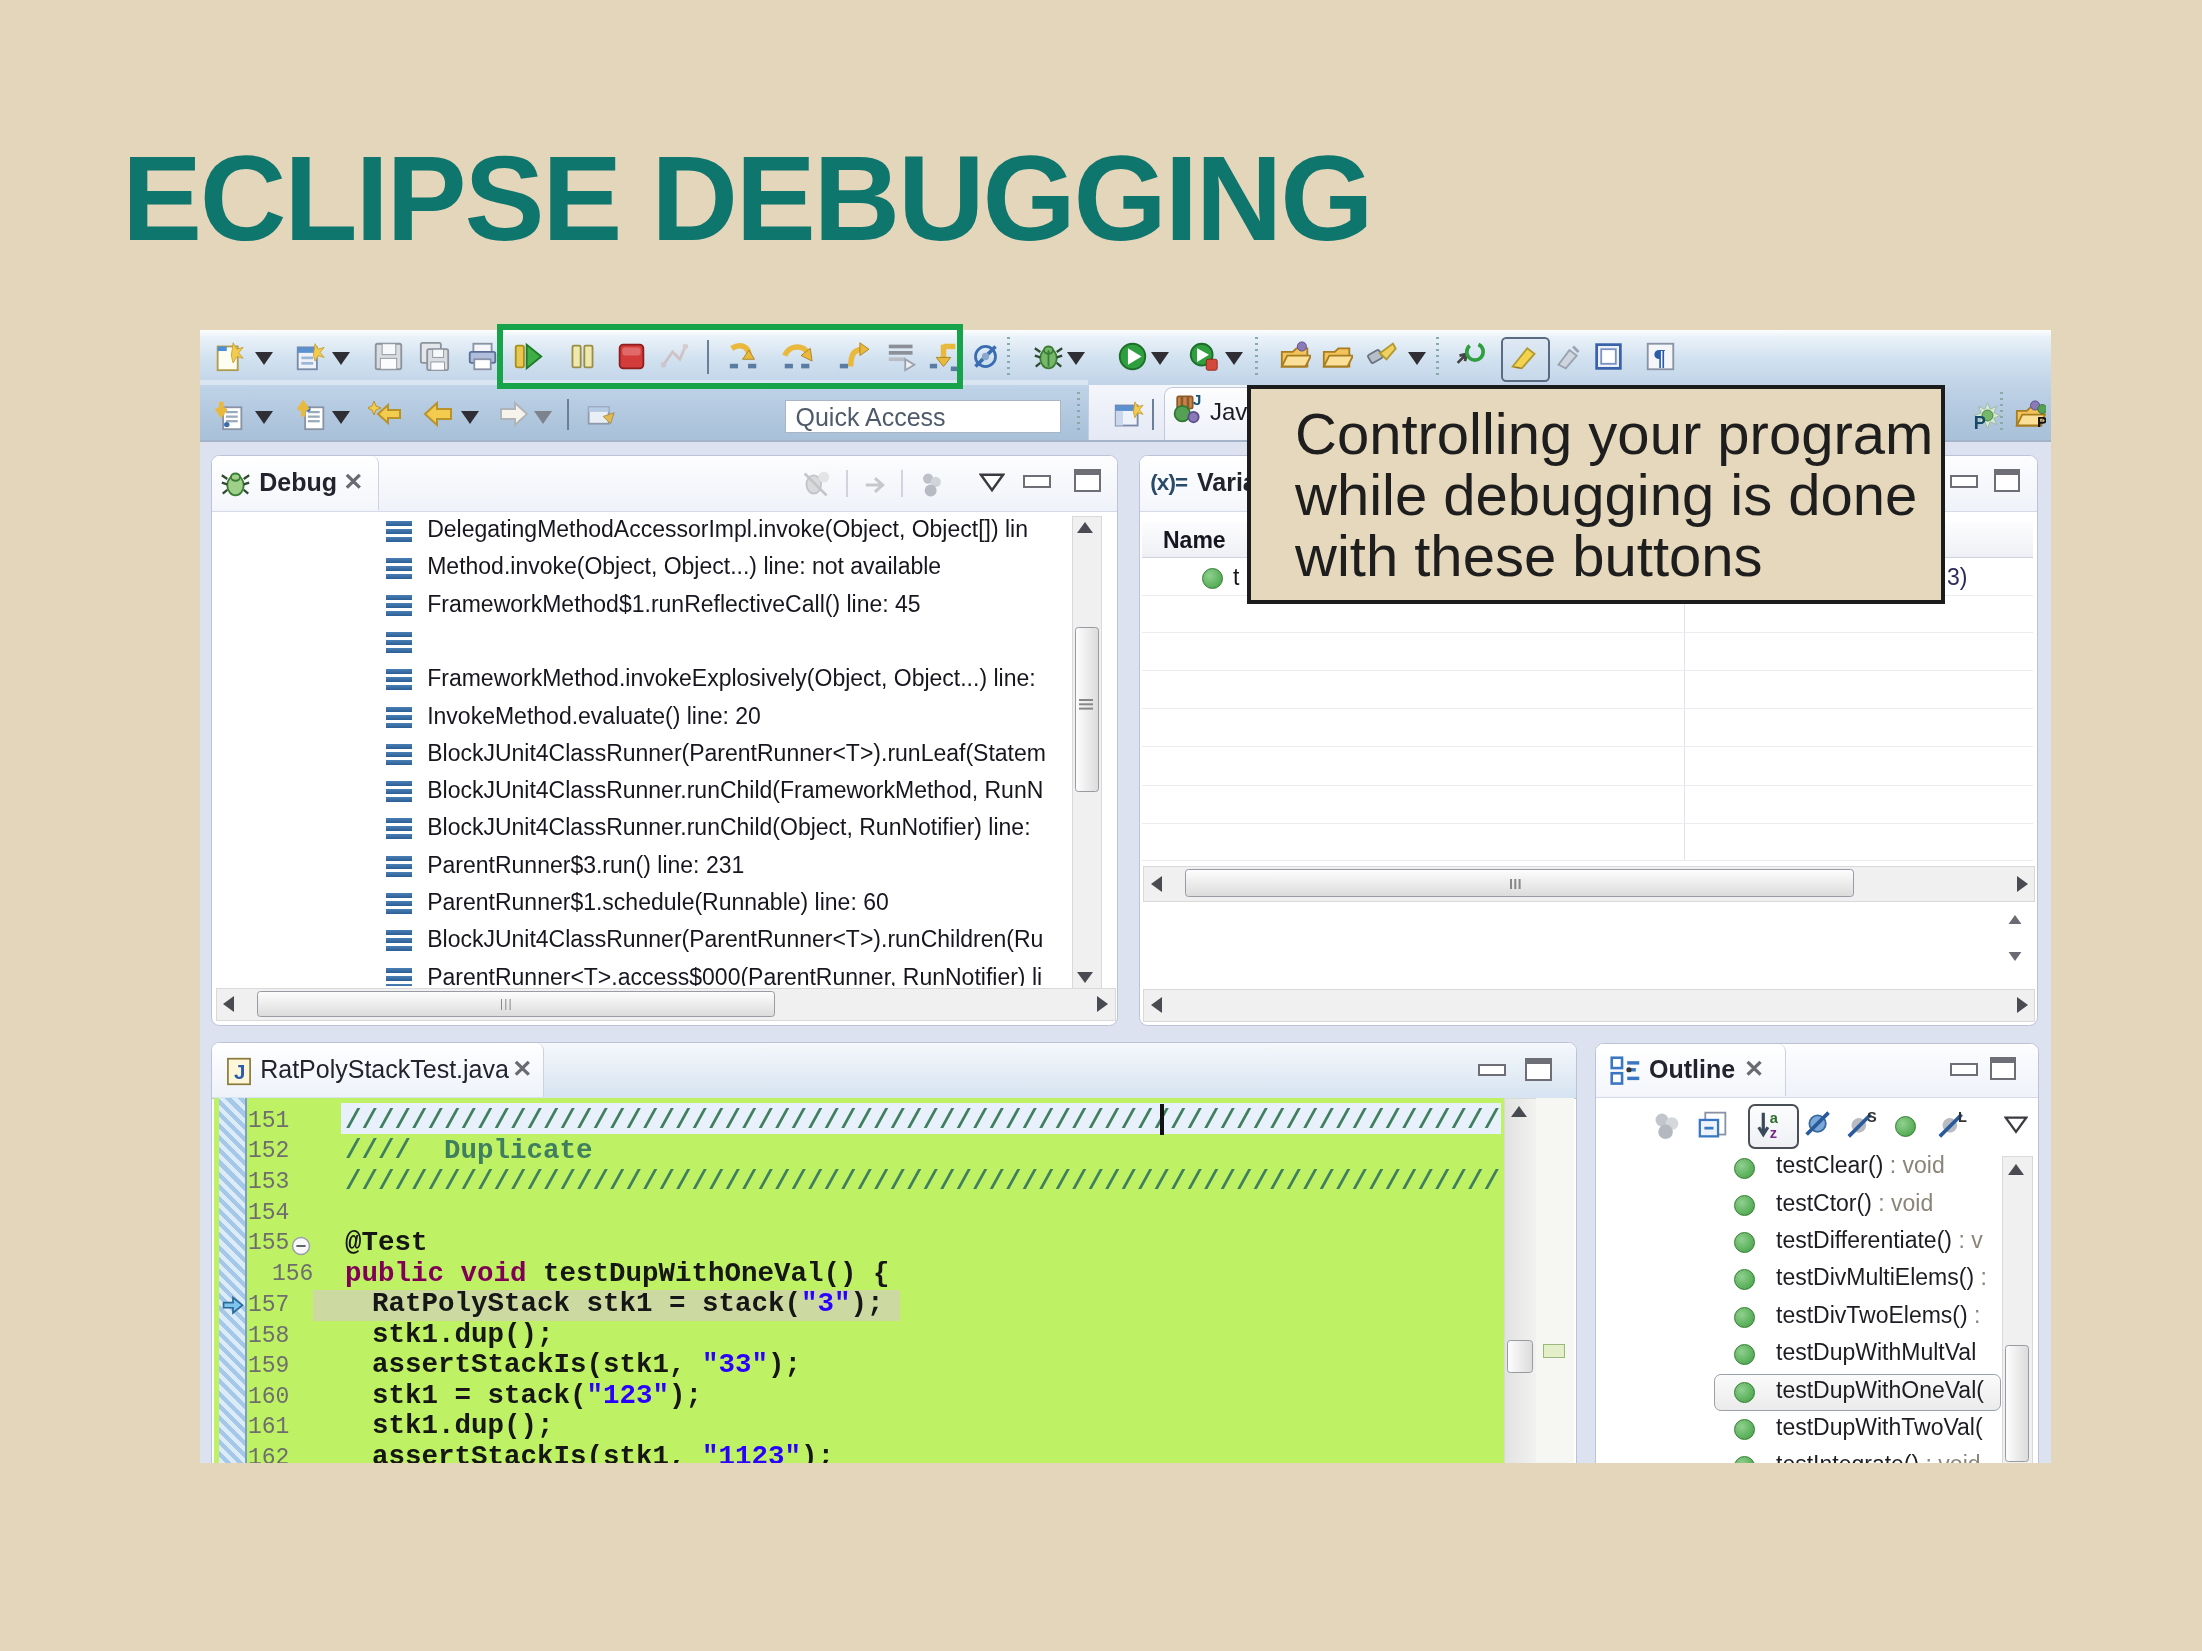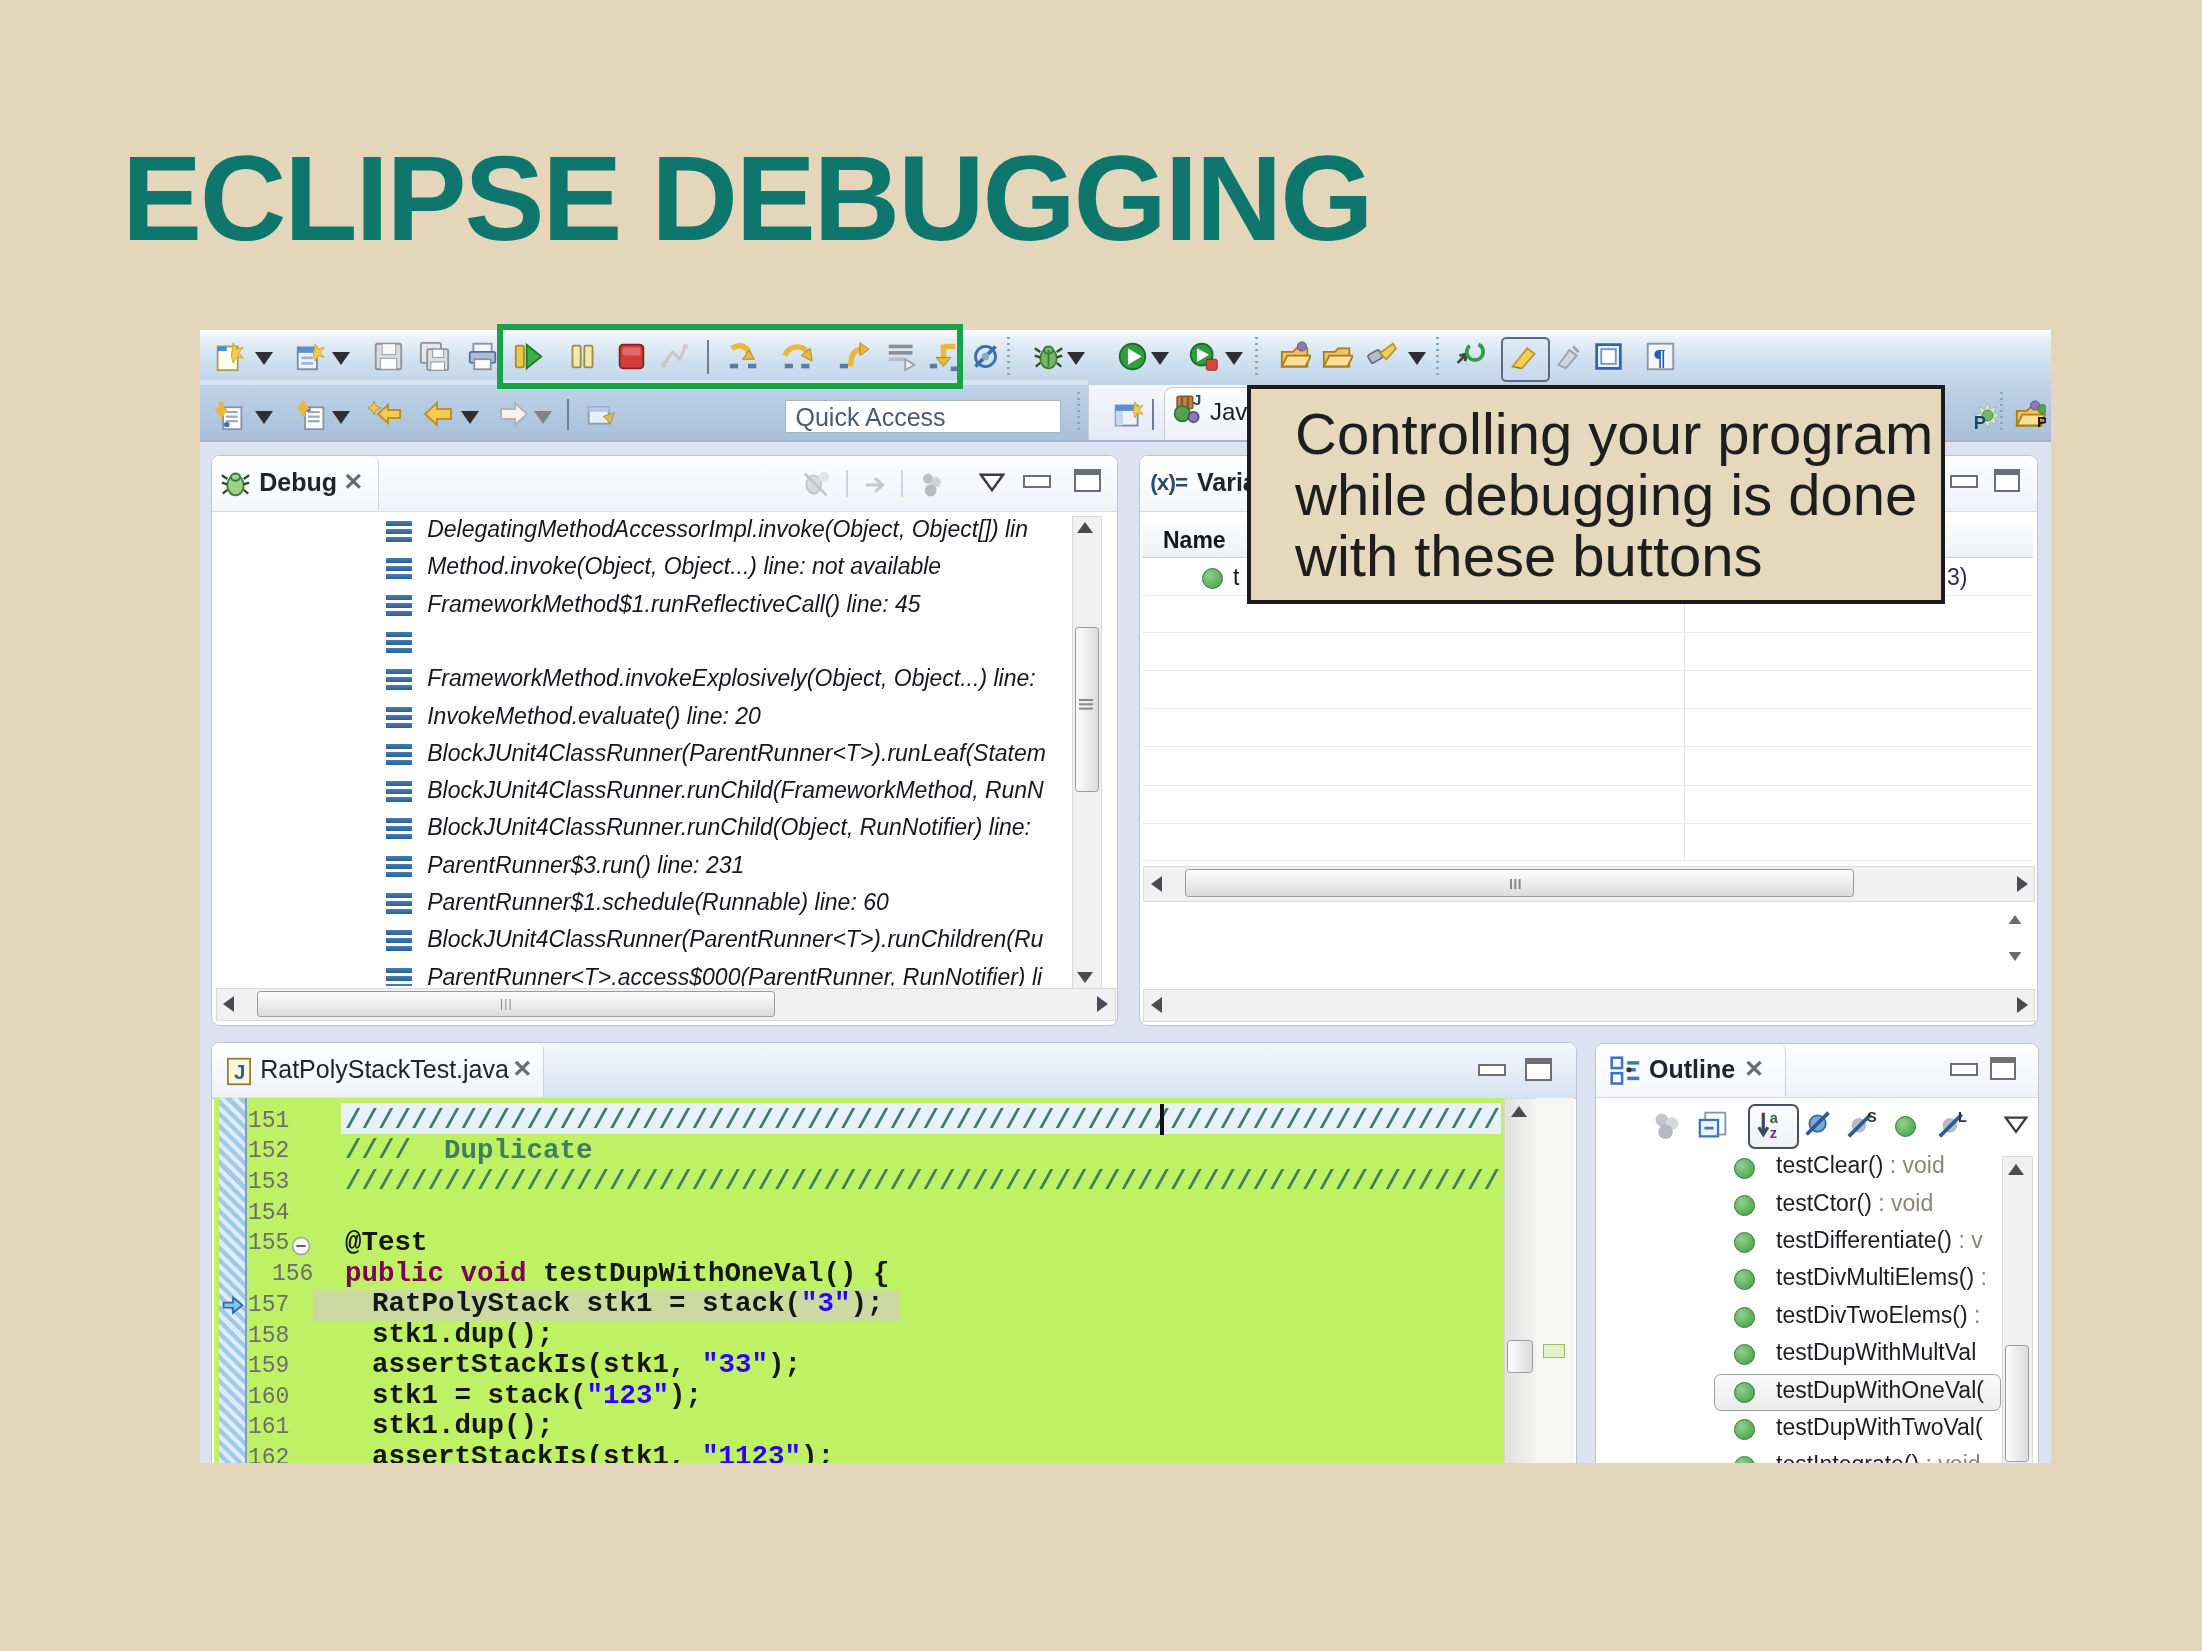--- a/index.html
+++ b/index.html
@@ -312,21 +312,21 @@
         <circle cx="22" cy="14" r="6" fill="#c8ccd2"></circle>
         <circle cx="16" cy="24" r="7" fill="#a8acb4"></circle>
       </svg>
     <div style="position:absolute;left:761px;top:19px;width:0;height:0;border-left:12px solid transparent;border-right:12px solid transparent;border-top:13.8px solid transparent;"></div>
     <svg style="position:absolute;left:767px;top:17px;width:26px;height:20.6px" viewBox="0 0 30 24">
         <path d="M2 2 L28 2 L15 20 Z" fill="#fff" stroke="#3a3a40" stroke-width="3"></path>
       </svg>
     <div class="wmin" style="left:811px;top:19px;"></div>
     <div class="wmax" style="left:862px;top:13px;"></div>
 
-    <div style="position:absolute;left:0;top:0;width:859px;height:530px;overflow:hidden;font-style:italic;">
+    <div style="position:absolute;left:0;top:0;width:859px;height:530px;overflow:hidden;">
     <div class="sfico" style="left:174px;top:65px;">
           <div></div>
           <div></div>
           <div></div>
         </div>
         <div class="drow" style="left:215px;top:60px;">DelegatingMethodAccessorImpl.invoke(Object, Object[]) lin</div>
     <div class="sfico" style="left:174px;top:102px;">
           <div></div>
           <div></div>
           <div></div>

